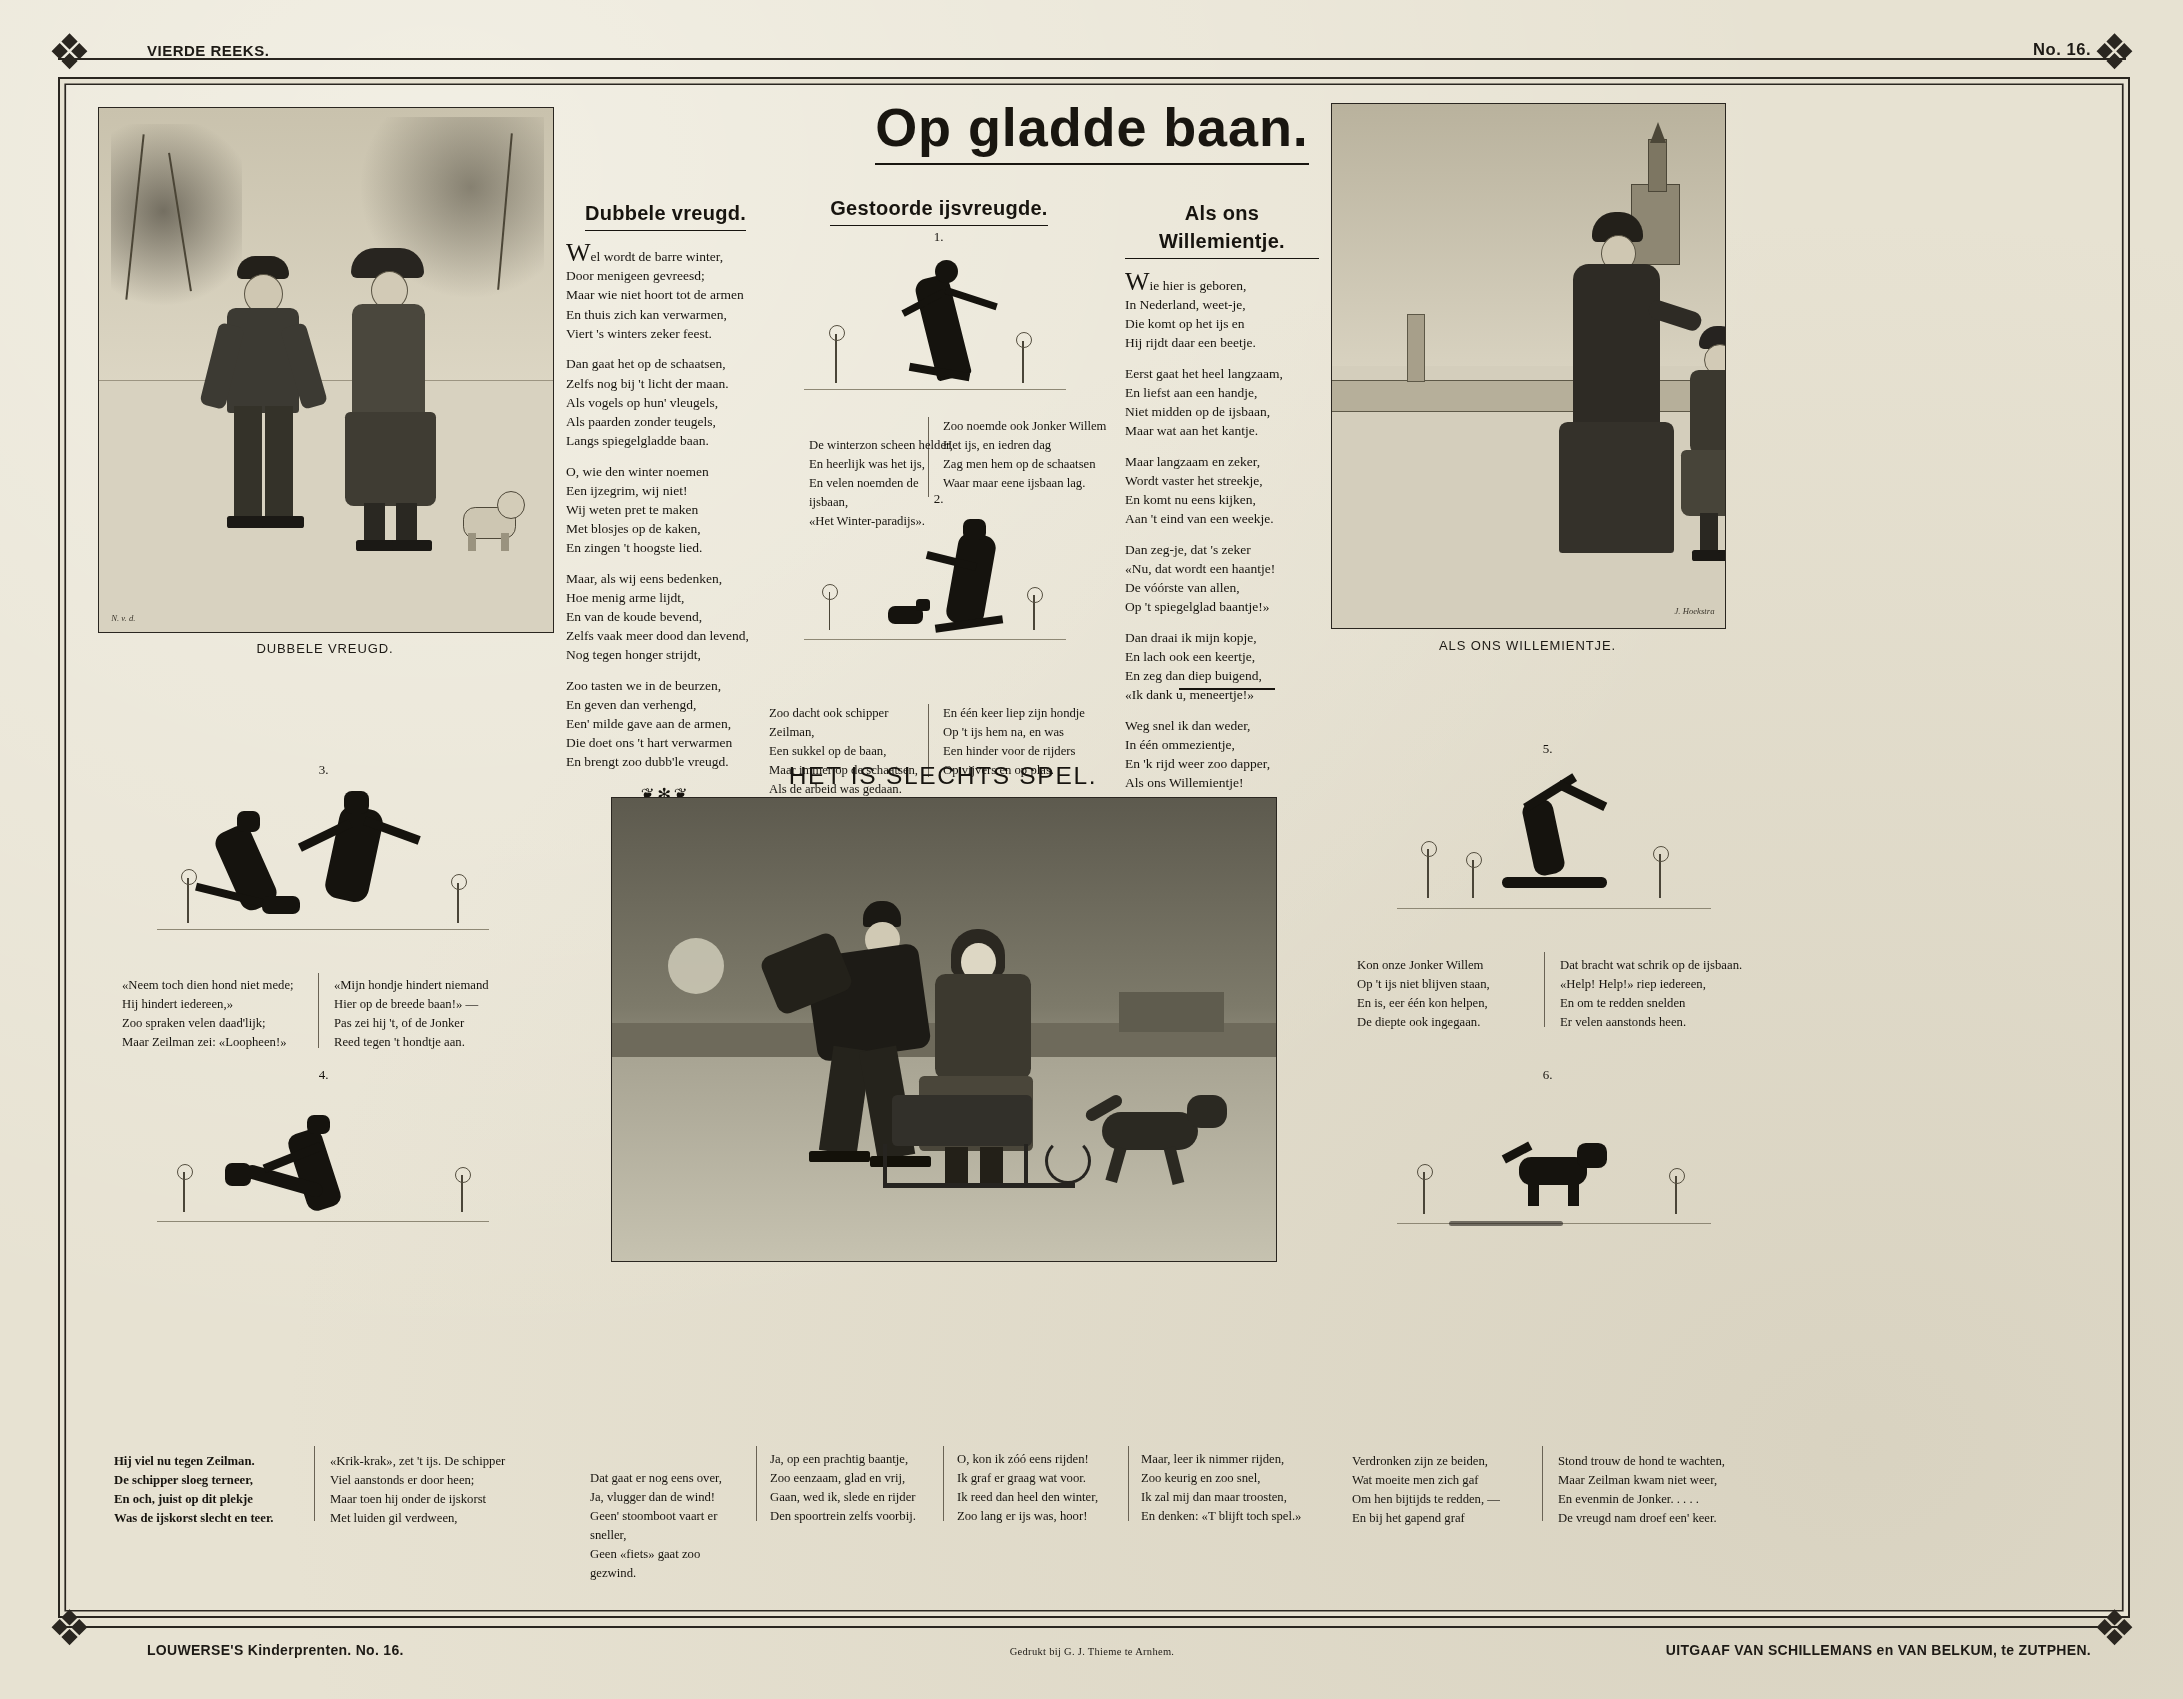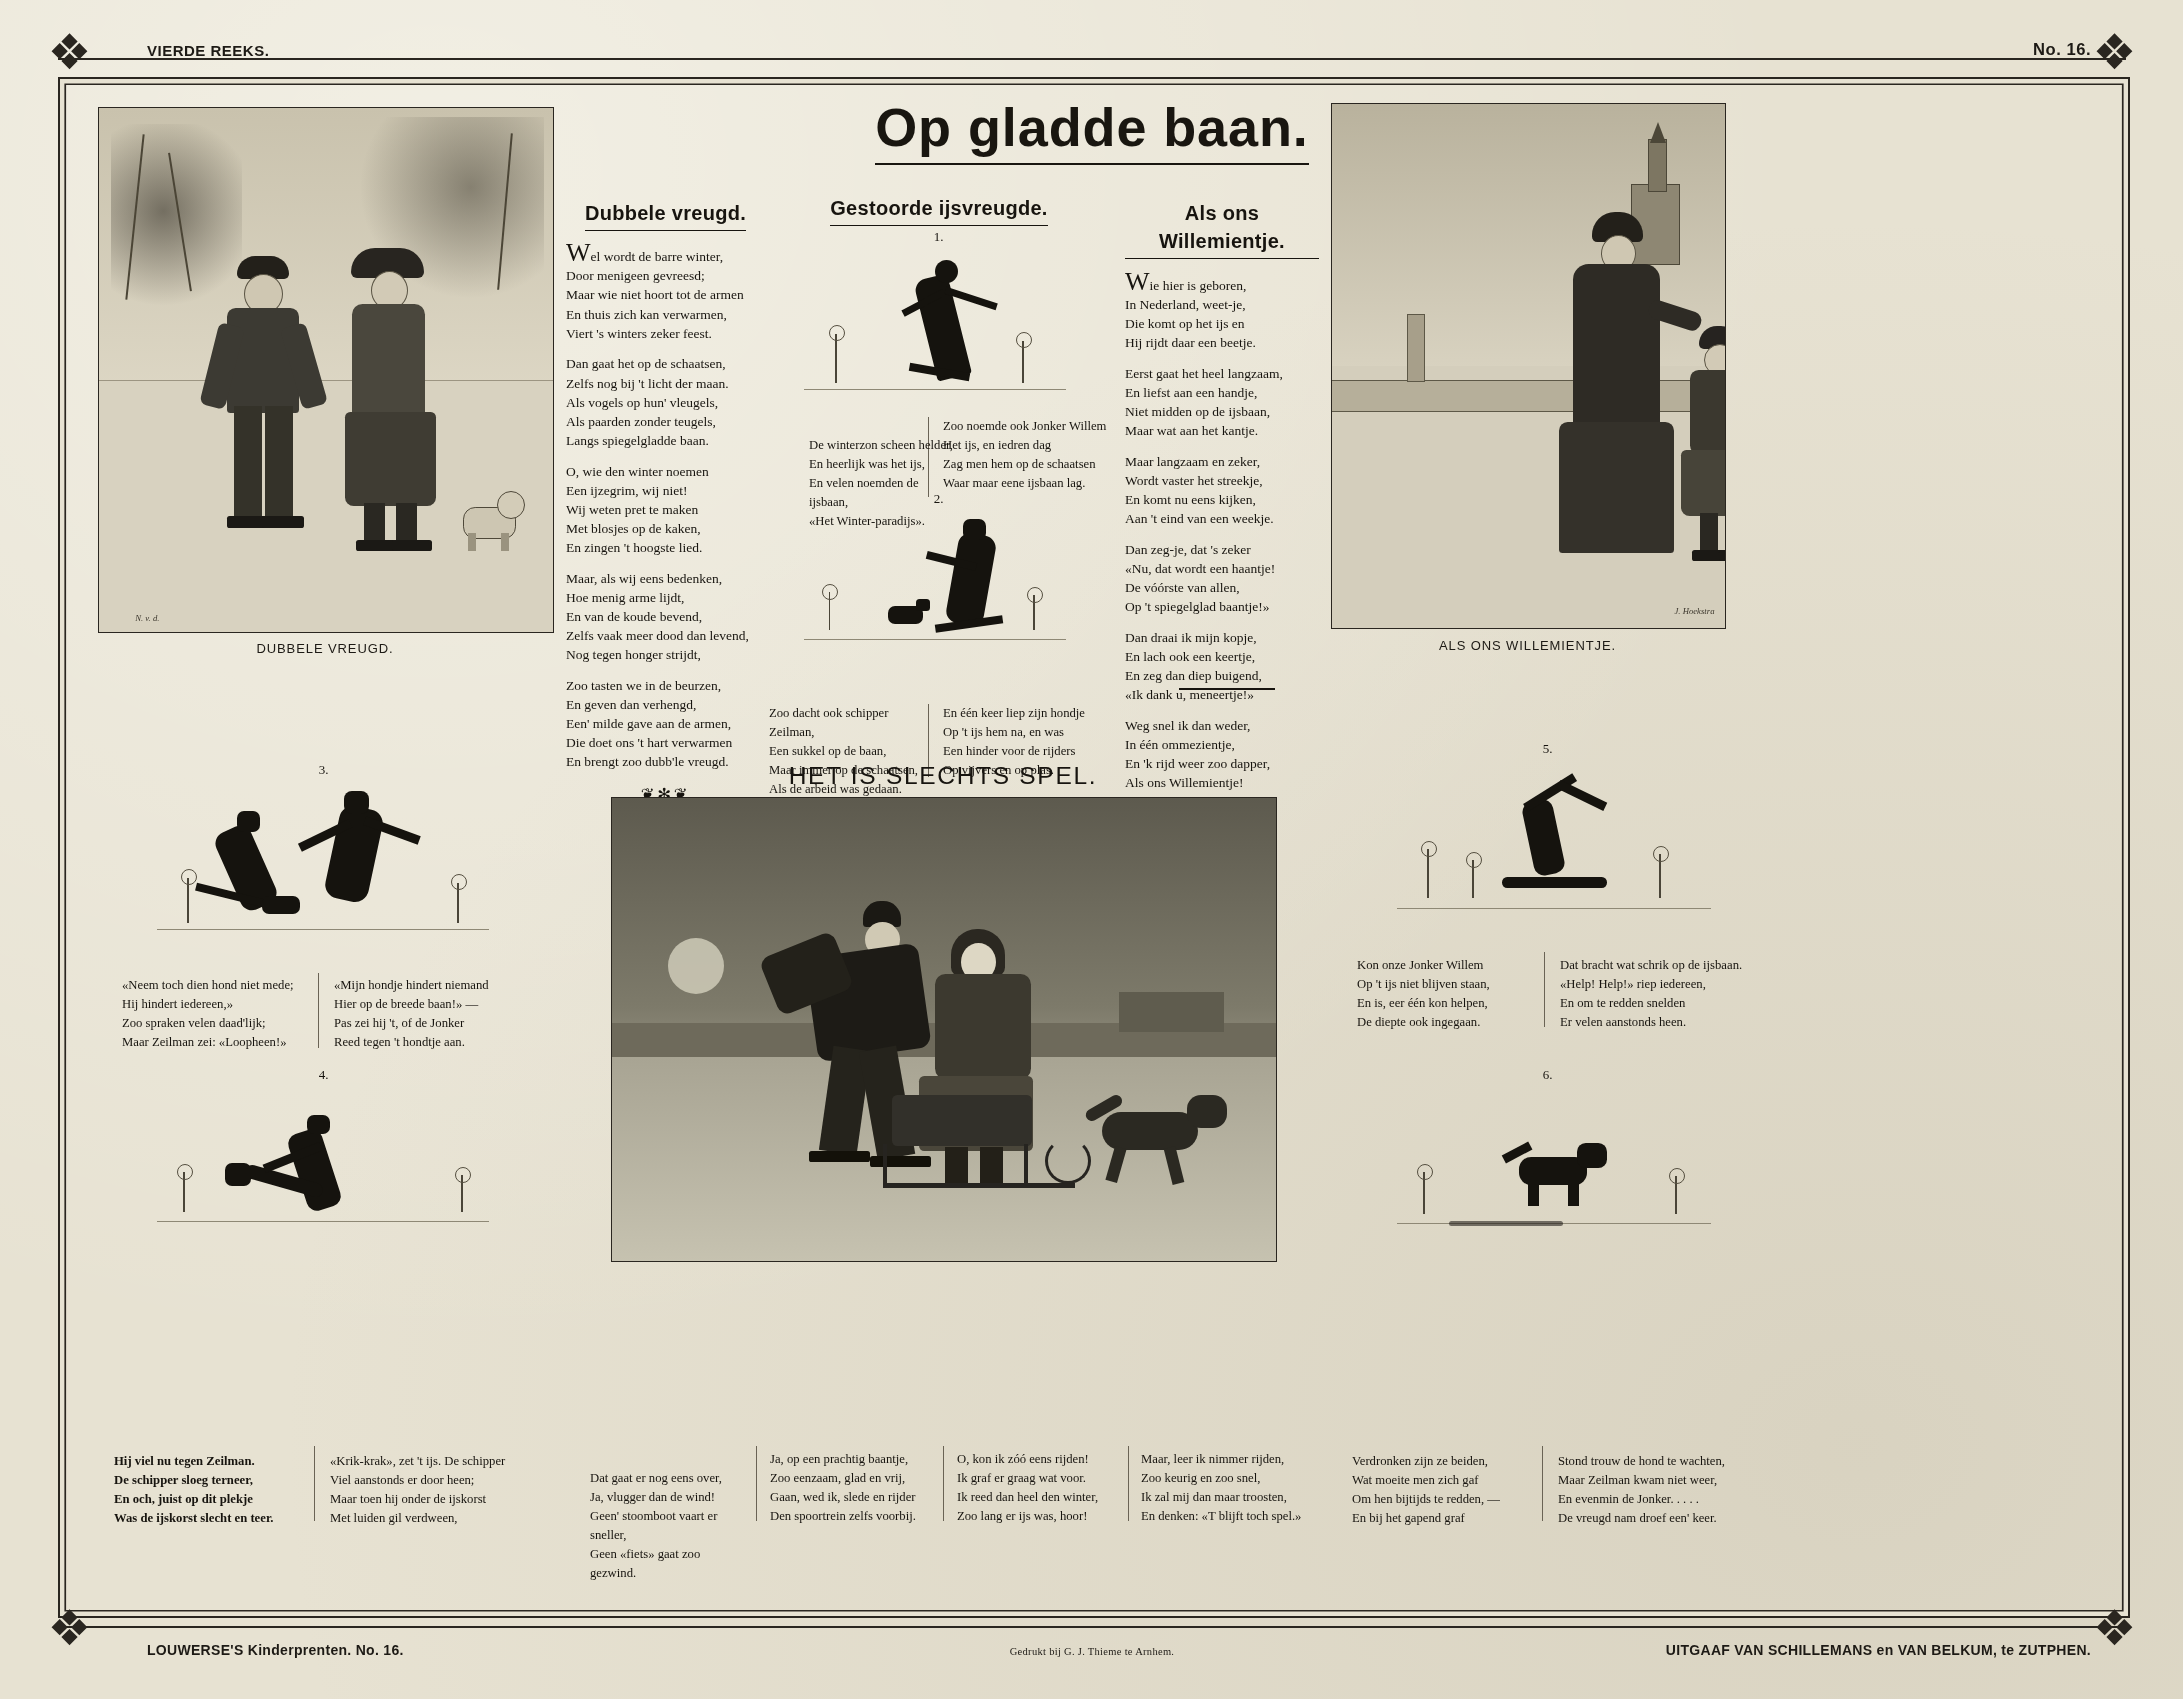--- a/index.html
+++ b/index.html
@@ -166,21 +166,21 @@
       <div style="position:absolute;left:30px;top:292px;width:40px;height:11.4px;background:#1b1915;border-radius:2.6px;"></div>
       <div style="position:absolute;left:66px;top:292px;width:40px;height:11.4px;background:#1b1915;border-radius:2.6px;"></div>
     </div>
 
     <div style="position:absolute;left:353px;top:376px;width:73px;height:68px;">
       <div style="position:absolute;left:10.5px;top:23px;width:51px;height:30px;background:#cdc6b2;border:0.9px solid #4e4839;border-radius:12.2px;"></div>
       <div style="position:absolute;left:45px;top:7px;width:26px;height:26px;background:#d3ccb8;border:0.9px solid #4e4839;border-radius:50%;"></div>
       <div style="position:absolute;left:15.7px;top:49px;width:7.9px;height:17.5px;background:#9a937f;"></div>
       <div style="position:absolute;left:49px;top:49px;width:7.9px;height:17.5px;background:#9a937f;"></div>
     </div>
-    <div class="sig" style="left:12.2px;bottom:8.7px;margin-left:24px;">N. v. d.</div>
+    <div class="sig" style="left:12.2px;bottom:8.7px;">N. v. d.</div>
   </div>
   <div class="cap" style="left:98px;top:641px;width:454px;">DUBBELE VREUGD.</div>
 
   <div class="pic" style="left:1331px;top:103px;width:393px;height:524px;">
     <div class="sky"></div>
     <div style="position:absolute;left:0;right:0;top:0;height:52%;background:linear-gradient(#b9b29d,#d9d3c1);"></div>
     <div style="position:absolute;left:0;right:0;top:50%;bottom:0;background:#d4cebc;"></div>
 
     <div style="position:absolute;right:45px;top:80px;width:47px;height:79px;background:#8e8773;border:0.9px solid #4c4738;"></div>
     <div style="position:absolute;right:58px;top:35px;width:17.5px;height:51px;background:#7d7662;border:0.9px solid #4c4738;"></div>

